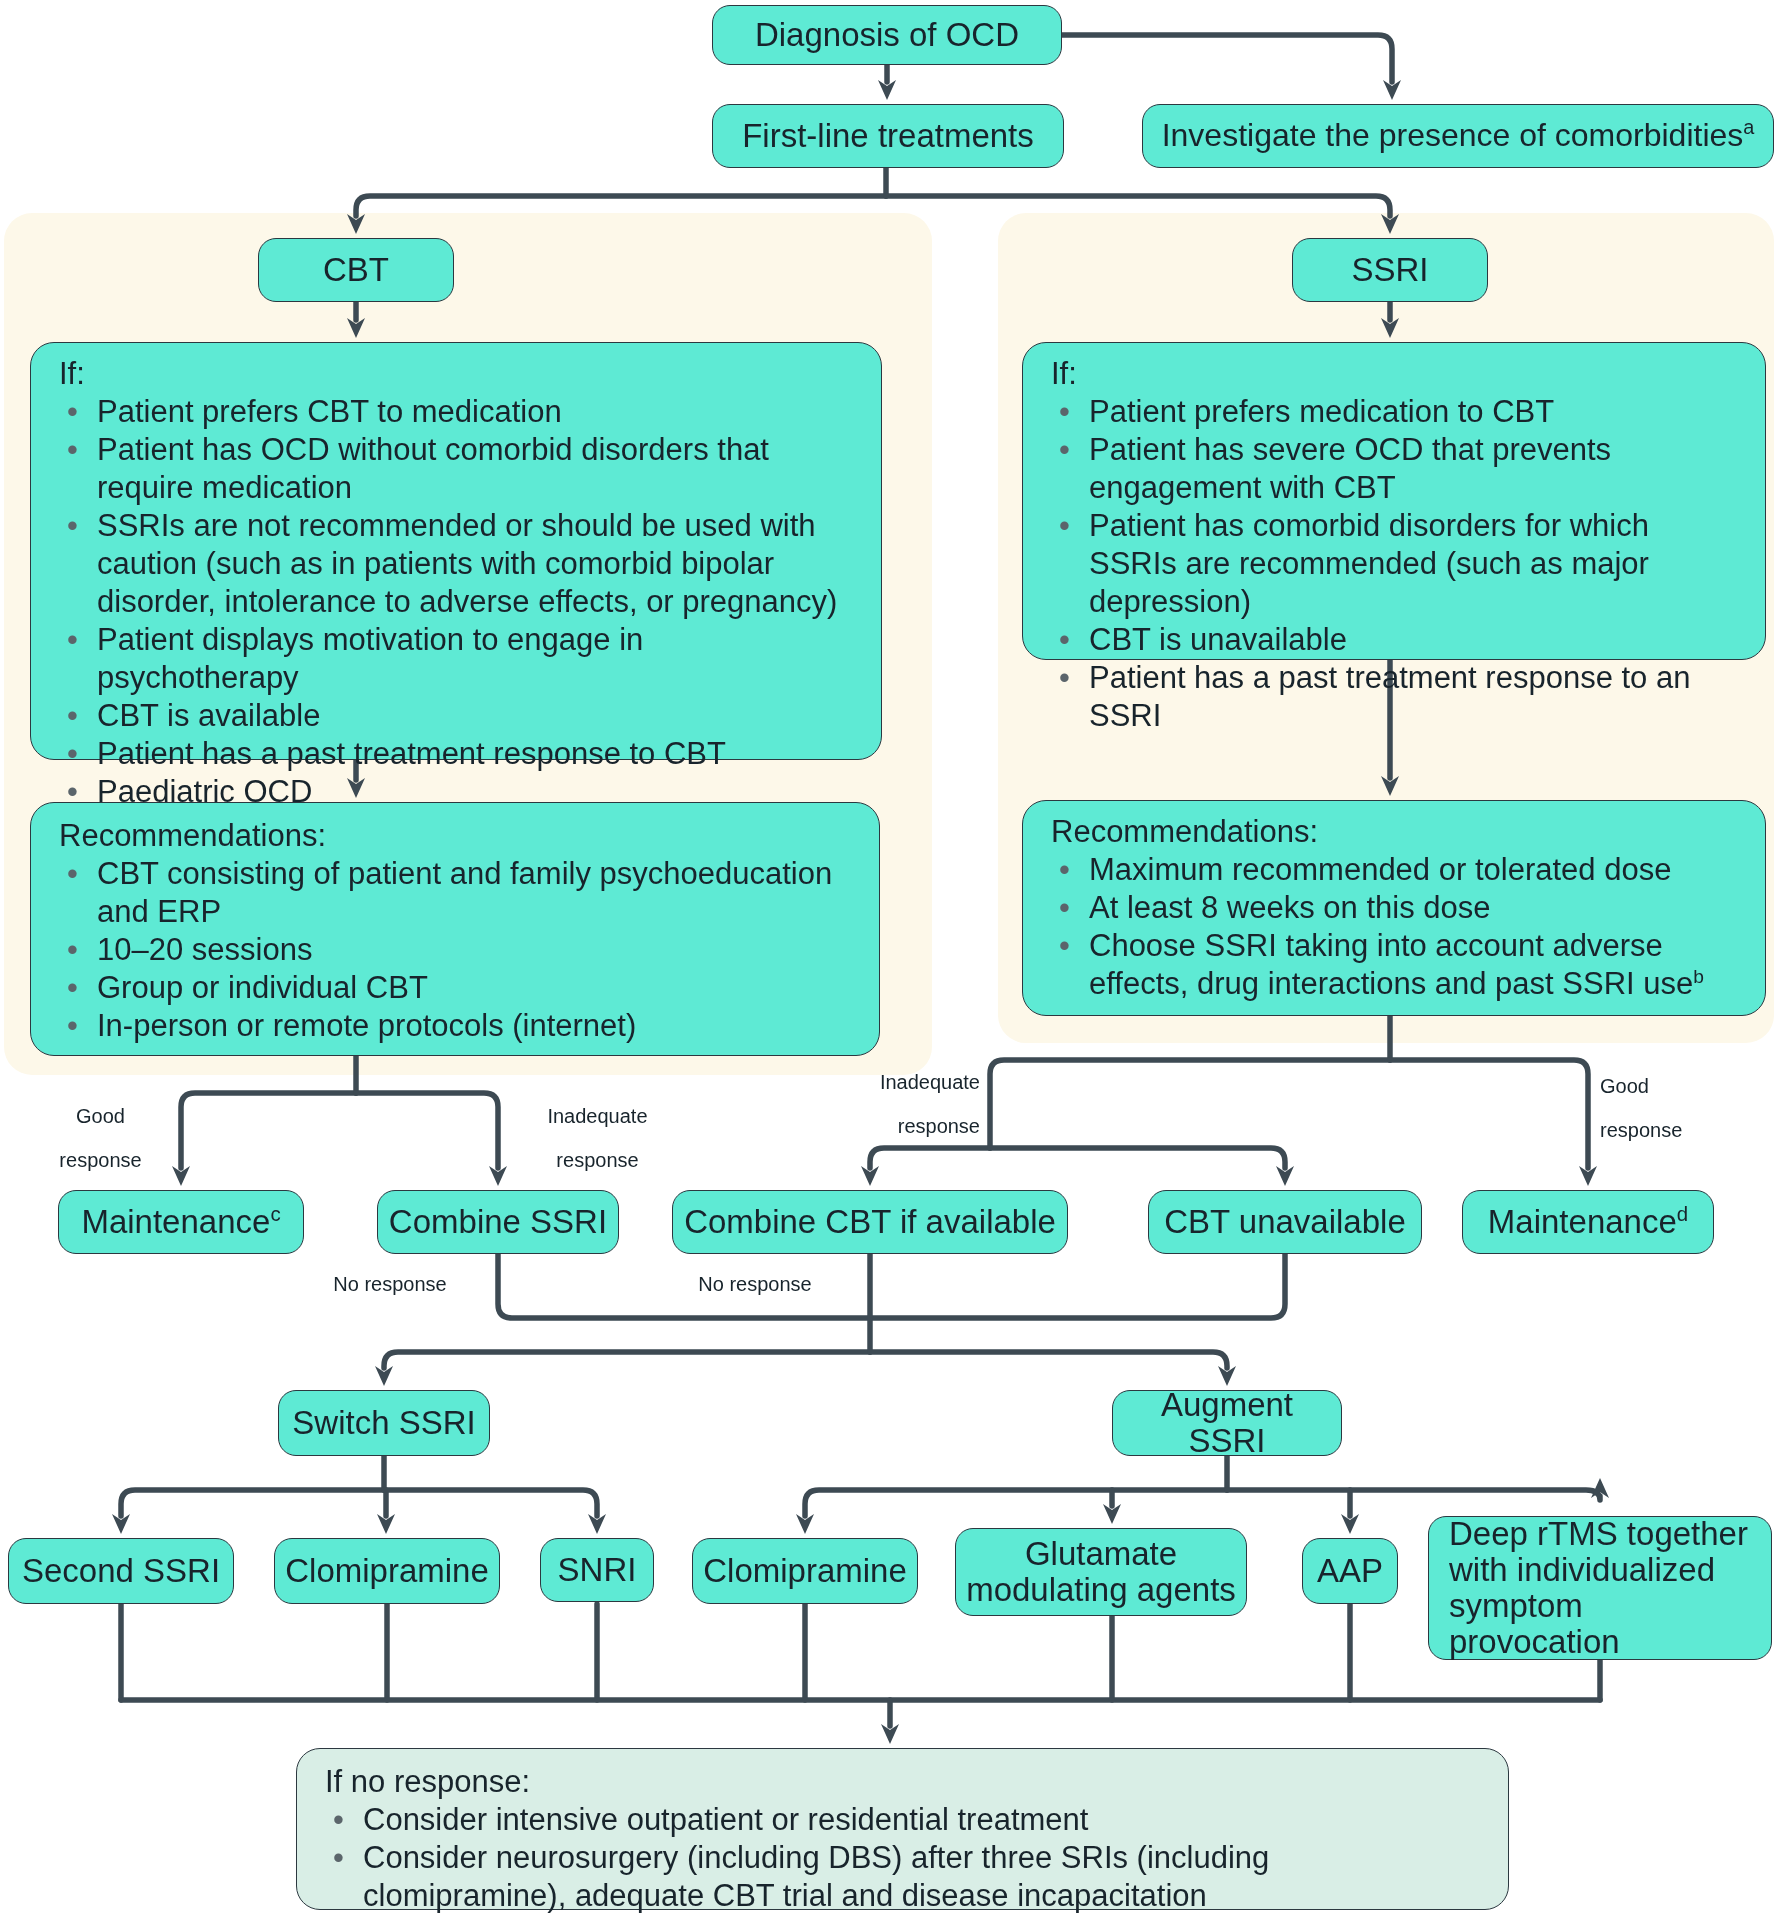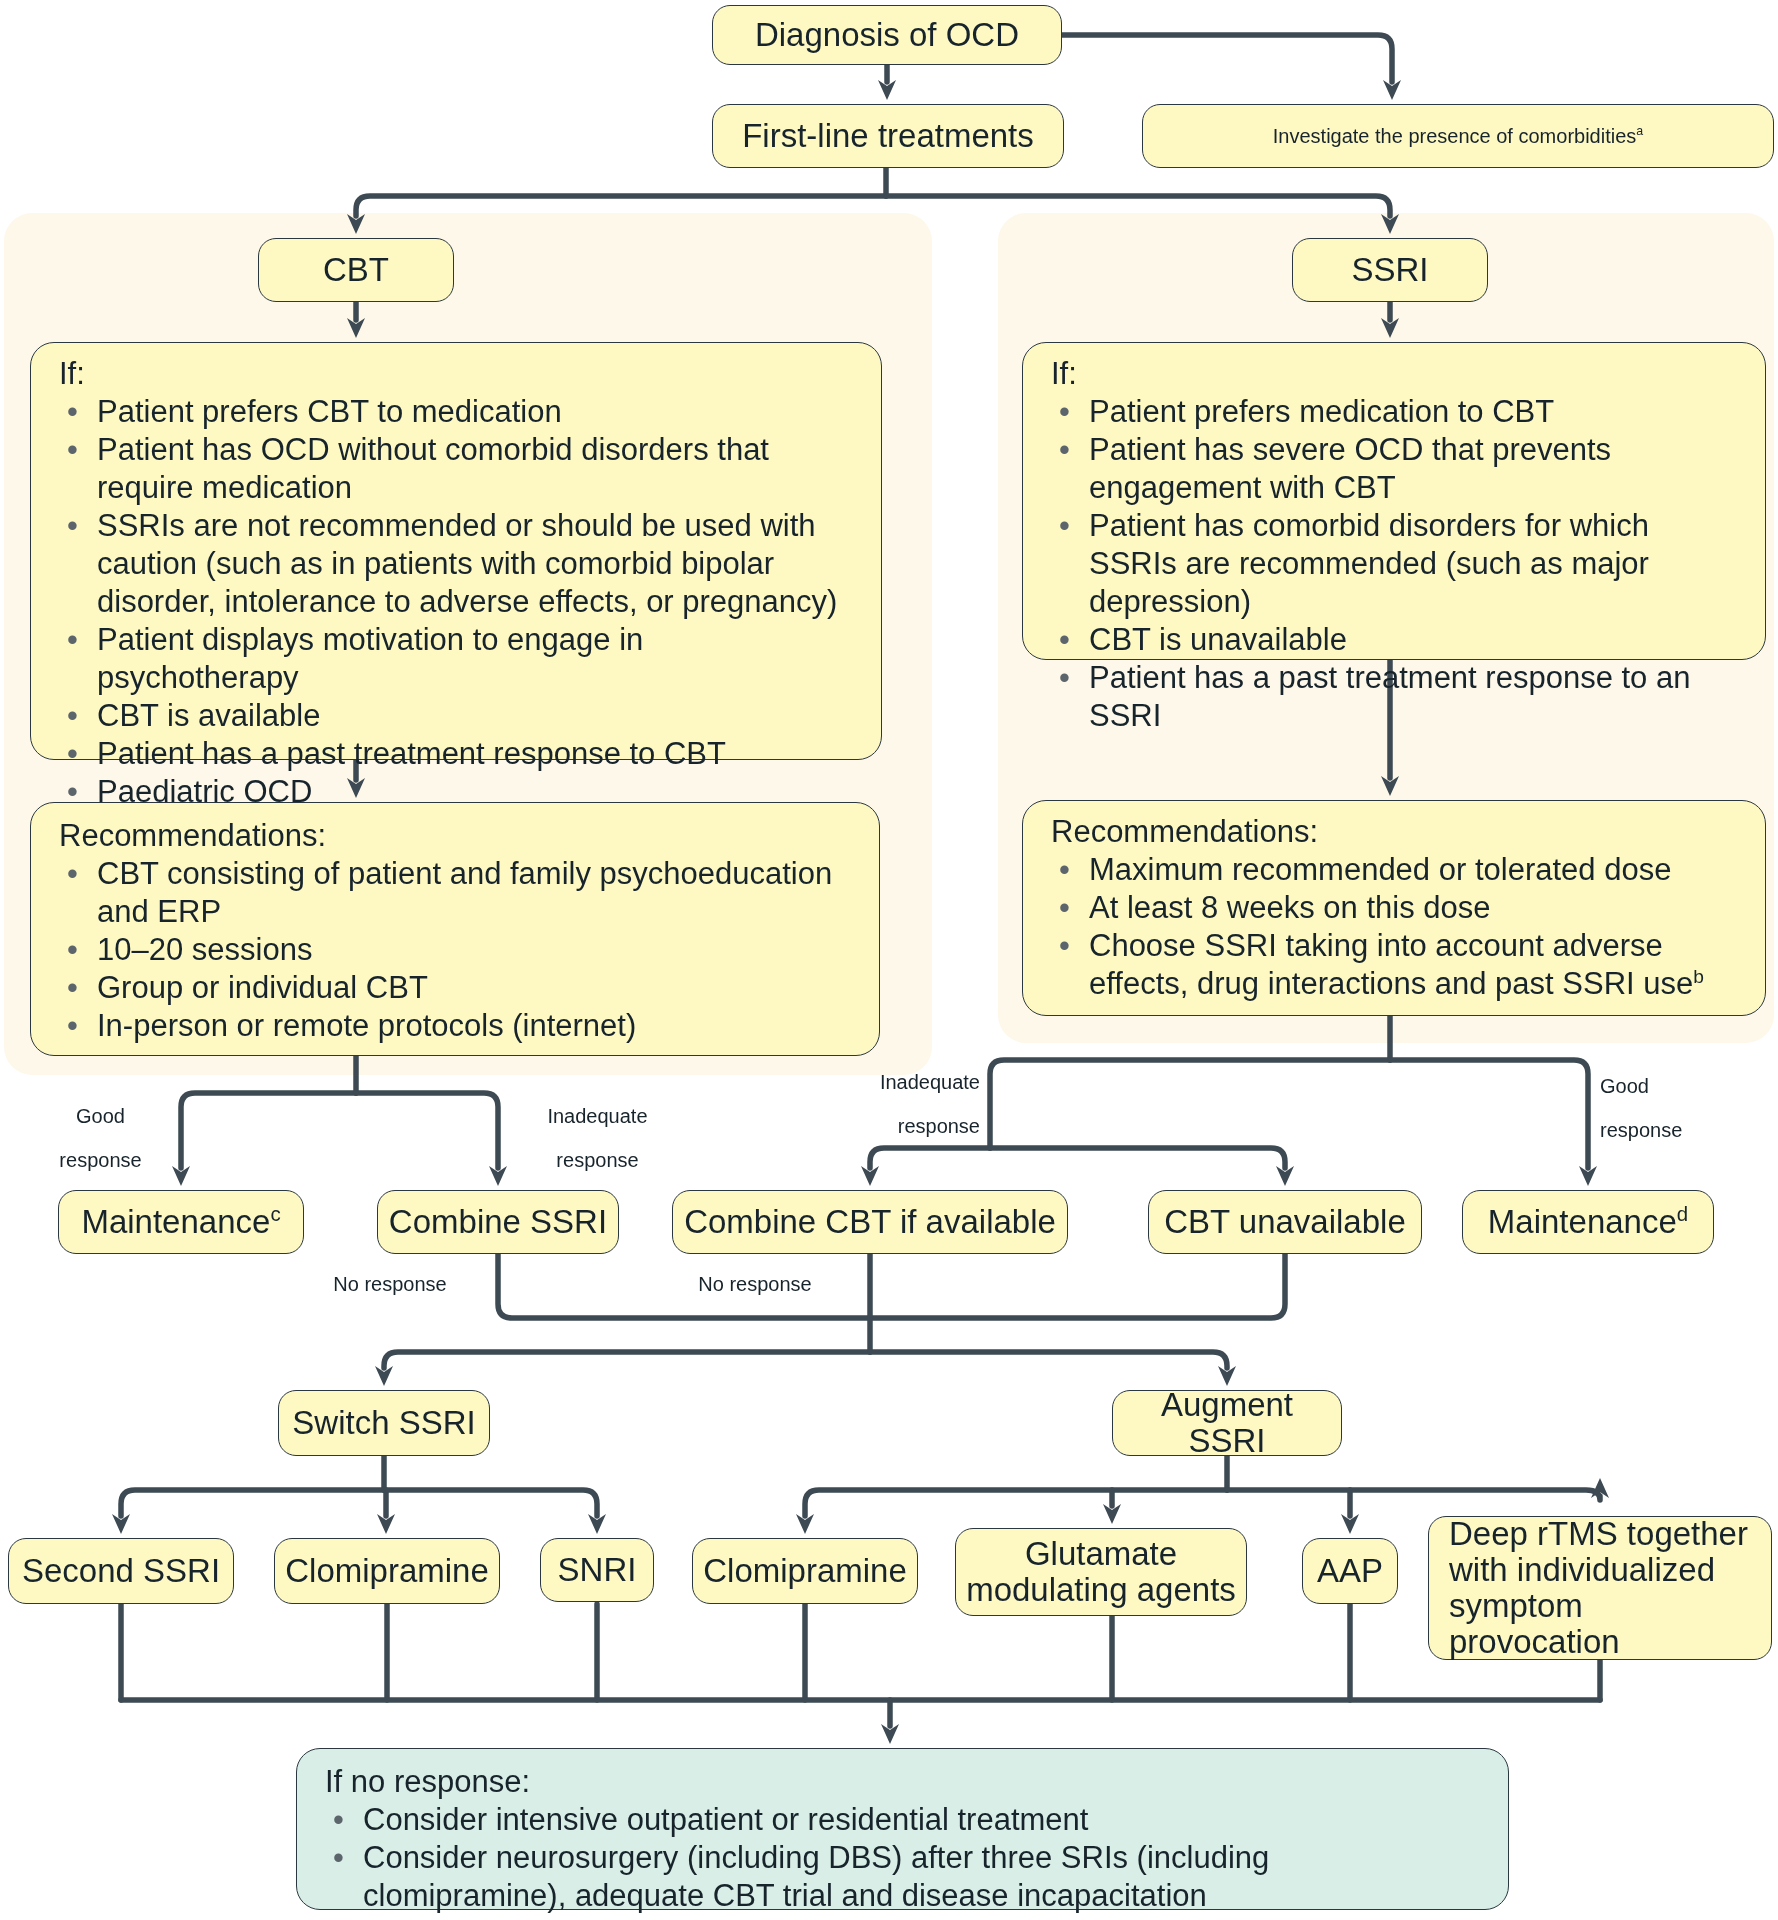--- a/index.html
+++ b/index.html
@@ -1,21 +1,21 @@
 <!DOCTYPE html>
 <html><head>
 <meta charset="utf-8">
 <style>
   html,body{margin:0;padding:0;background:#ffffff;}
   #figure{position:relative;width:1778px;height:1920px;background:#ffffff;overflow:hidden;
           font-family:"Liberation Sans","DejaVu Sans",sans-serif;color:#18242c;}
   .panel{position:absolute;background:#fdf8e9;border-radius:28px;}
   svg.edges{position:absolute;left:0;top:0;pointer-events:none;}
   .edge{fill:none;stroke:#3d4a53;stroke-width:5.5;stroke-linecap:round;stroke-linejoin:round;}
-  .node{position:absolute;background:#fef9c3;border:1.5px solid #2c3840;box-sizing:border-box;
+  .node{position:absolute;background:#5eead4;border:1.5px solid #2c3840;box-sizing:border-box;
         display:flex;align-items:center;justify-content:center;text-align:center;
         font-size:33px;line-height:1.1;border-radius:18px;padding:4px 10px;}
   .node.big{display:block;text-align:left;border-radius:24px;font-size:31px;line-height:38px;
             padding:12px 28px;}
   .node.teal{background:#d9eee6;}
   .node.leftalign{justify-content:flex-start;text-align:left;padding:24px 20px;}
   .big .boxtitle{margin:0 0 0 0;}
   .big ul{margin:0;padding:0;list-style:none;}
   .big li{position:relative;padding-left:38px;}
   .big li::before{content:"\2022";position:absolute;left:8px;color:#5b656b;}
@@ -76,21 +76,21 @@
     <path class="edge" d="M 121 1700 H 1600"></path>
     <path class="edge" d="M 890 1700 V 1726" marker-end="url(#arrow)"></path>
   </svg>
 
   <div class="node" style="left:712px;top:5px;width:350px;height:60px;">
     <span>Diagnosis of OCD</span>
   </div>
   <div class="node" style="left:712px;top:104px;width:352px;height:64px;">
     <span>First-line treatments</span>
   </div>
-  <div class="node" style="left:1142px;top:104px;width:632px;height:64px;font-size:20px;">
+  <div class="node" style="left:1142px;top:104px;width:632px;height:64px;font-size:32px;">
     <span><span>Investigate the presence of comorbidities</span><sup>a</sup></span>
   </div>
   <div class="node" style="left:258px;top:238px;width:196px;height:64px;">
     <span>CBT</span>
   </div>
   <div class="node" style="left:1292px;top:238px;width:196px;height:64px;">
     <span>SSRI</span>
   </div>
 
   <div class="node big" style="left:30px;top:342px;width:852px;height:418px;padding-top:12px;">

